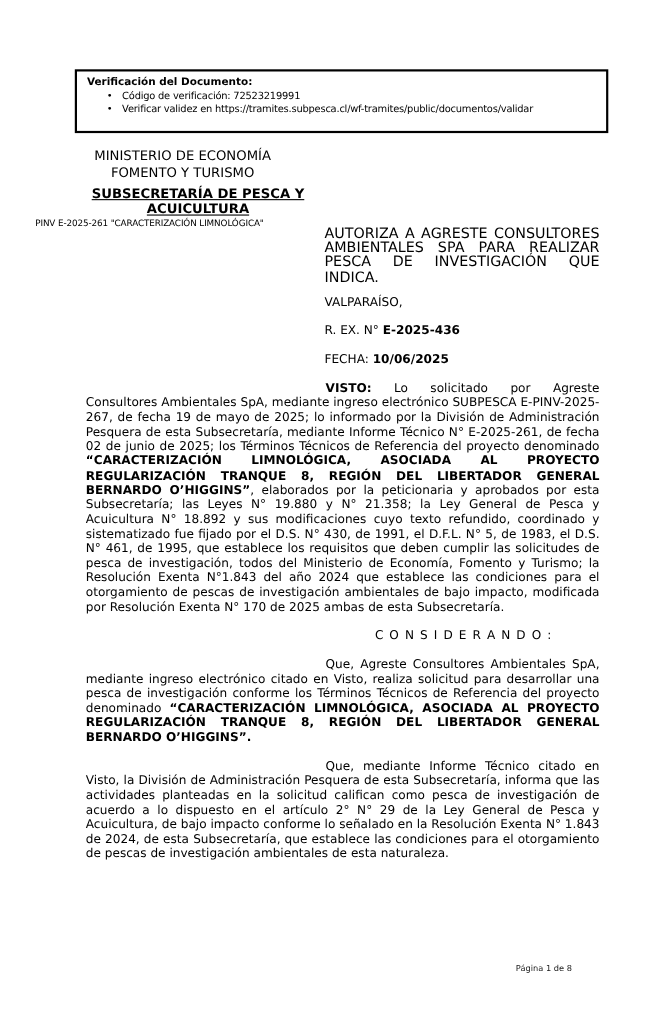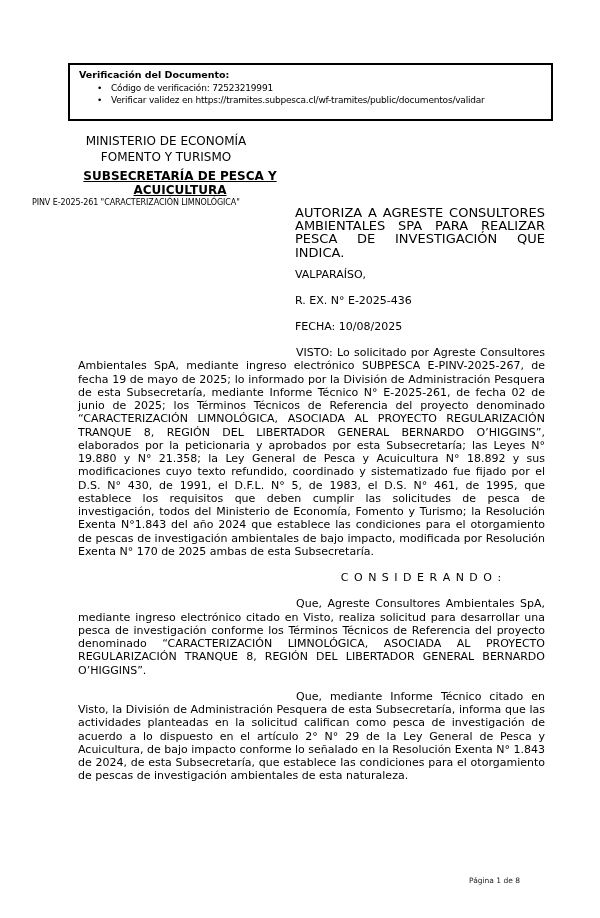--- a/index.html
+++ b/index.html
@@ -40,21 +40,21 @@
   .bodytext {
     position:absolute; left:78px; top:346px; width:467px;
     font-size:11px; line-height:13.25px; text-align:justify;
   }
   .bodytext p { margin:0; text-indent:218px; }
   .bodytext p.p-follow { margin-top:13px; }
   .heading-cons {
     margin:13px 0 13px 220px !important; text-indent:0 !important;
     font-weight:normal; letter-spacing:1px; text-align:center;
   }
-  .b { font-weight:normal; }
+  .b { font-weight:bold; }
   
   .page-num {
     position:absolute; top:876px; right:80px; font-size:7.5px; color:#1a1a1a;
     white-space:nowrap;
   }
 </style>
 </head>
 <body>
 
 <div class="page">
@@ -83,21 +83,21 @@
 
   <div class="city">VALPARAÍSO,</div>
 
   <div class="resline">
     <span>R. EX. N°</span>
     <span class="b">E-2025-436</span>
   </div>
 
   <div class="fechaline">
     <span>FECHA:</span>
-    <span class="b">10/08/2025</span>
+    <span class="b">10/06/2025</span>
   </div>
 
   <div class="bodytext">
     <p><span class="b">VISTO:</span><span> Lo solicitado por Agreste Consultores Ambientales SpA, mediante ingreso electrónico SUBPESCA E-PINV-2025-267, de fecha 19 de mayo de 2025; lo informado por la División de Administración Pesquera de esta Subsecretaría, mediante Informe Técnico N° E-2025-261, de fecha 02 de junio de 2025; los Términos Técnicos de Referencia del proyecto denominado </span><span class="b">“CARACTERIZACIÓN LIMNOLÓGICA, ASOCIADA AL PROYECTO REGULARIZACIÓN TRANQUE 8, REGIÓN DEL LIBERTADOR GENERAL BERNARDO O’HIGGINS”</span><span>, elaborados por la peticionaria y aprobados por esta Subsecretaría; las Leyes N° 19.880 y N° 21.358; la Ley General de Pesca y Acuicultura N° 18.892 y sus modificaciones cuyo texto refundido, coordinado y sistematizado fue fijado por el D.S. N° 430, de 1991, el D.F.L. N° 5, de 1983, el D.S. N° 461, de 1995, que establece los requisitos que deben cumplir las solicitudes de pesca de investigación, todos del Ministerio de Economía, Fomento y Turismo; la Resolución Exenta N°1.843 del año 2024 que establece las condiciones para el otorgamiento de pescas de investigación ambientales de bajo impacto, modificada por Resolución Exenta N° 170 de 2025 ambas de esta Subsecretaría.</span></p>
 
     <p class="heading-cons">C O N S I D E R A N D O :</p>
 
     <p><span>Que, Agreste Consultores Ambientales SpA, mediante ingreso electrónico citado en Visto, realiza solicitud para desarrollar una pesca de investigación conforme los Términos Técnicos de Referencia del proyecto denominado </span><span class="b">“CARACTERIZACIÓN LIMNOLÓGICA, ASOCIADA AL PROYECTO REGULARIZACIÓN TRANQUE 8, REGIÓN DEL LIBERTADOR GENERAL BERNARDO O’HIGGINS”.</span></p>
 
     <p class="p-follow">Que, mediante Informe Técnico citado en Visto, la División de Administración Pesquera de esta Subsecretaría, informa que las actividades planteadas en la solicitud califican como pesca de investigación de acuerdo a lo dispuesto en el artículo 2° N° 29 de la Ley General de Pesca y Acuicultura, de bajo impacto conforme lo señalado en la Resolución Exenta N° 1.843 de 2024, de esta Subsecretaría, que establece las condiciones para el otorgamiento de pescas de investigación ambientales de esta naturaleza.</p>

